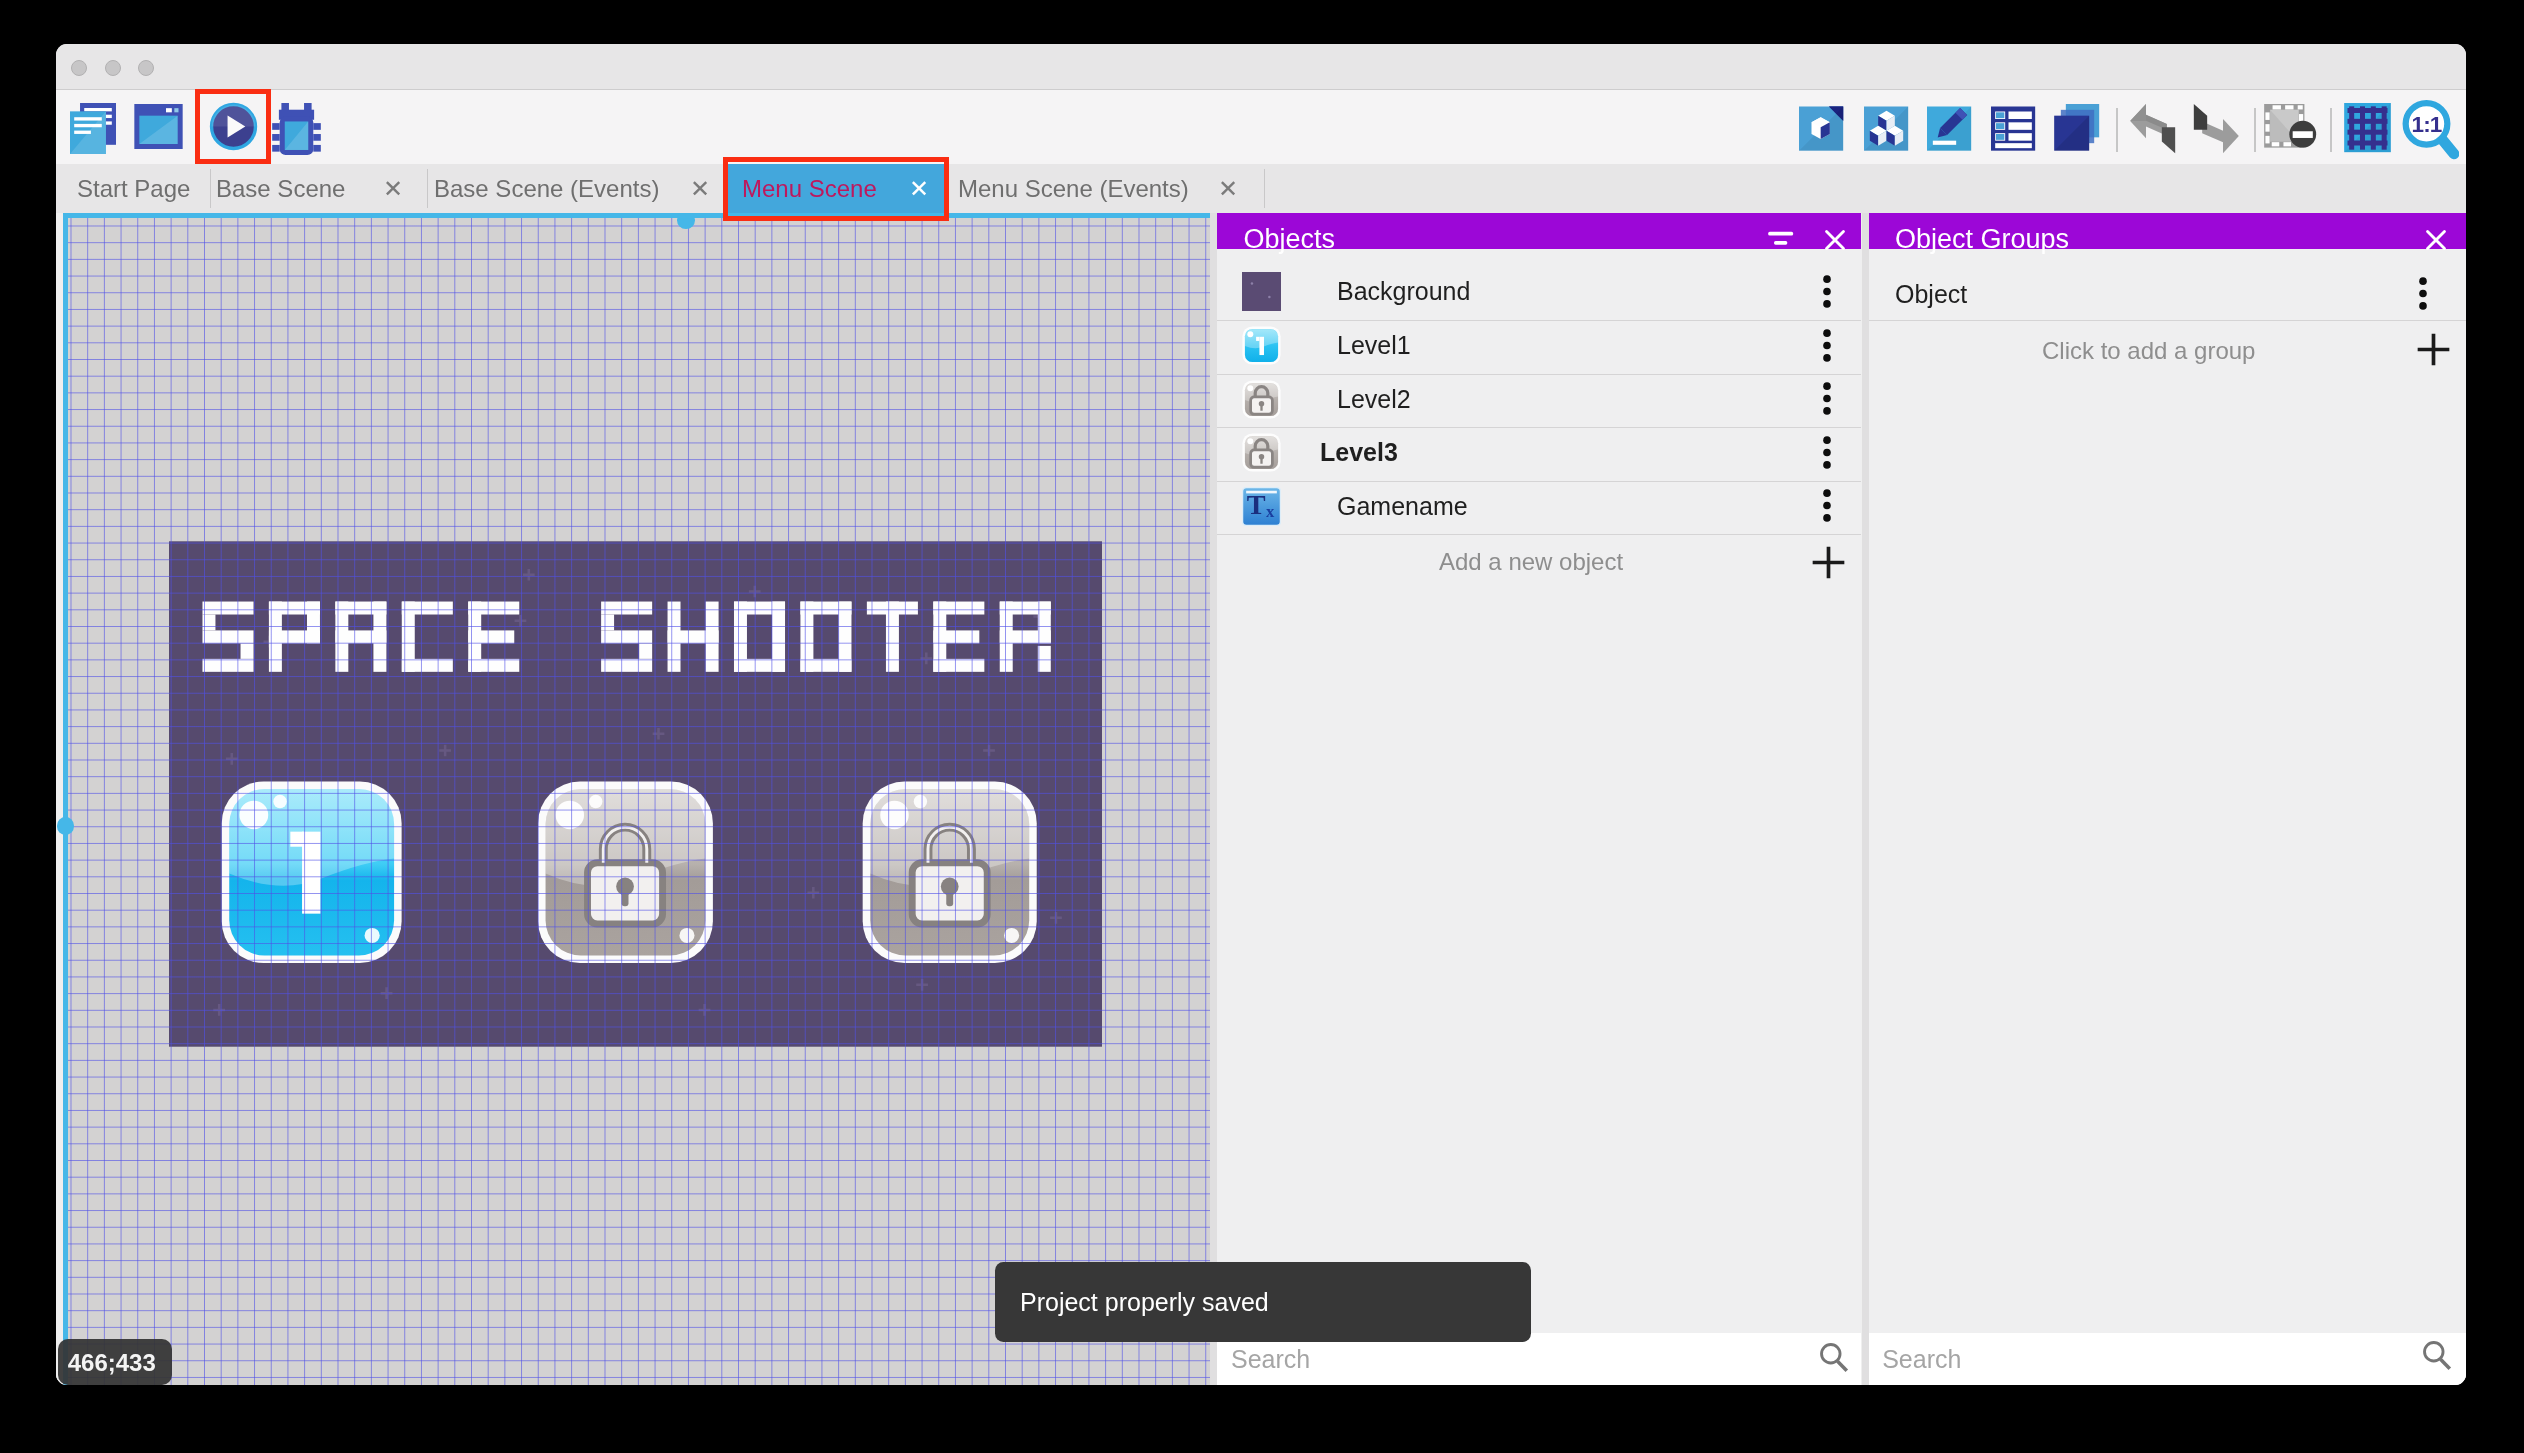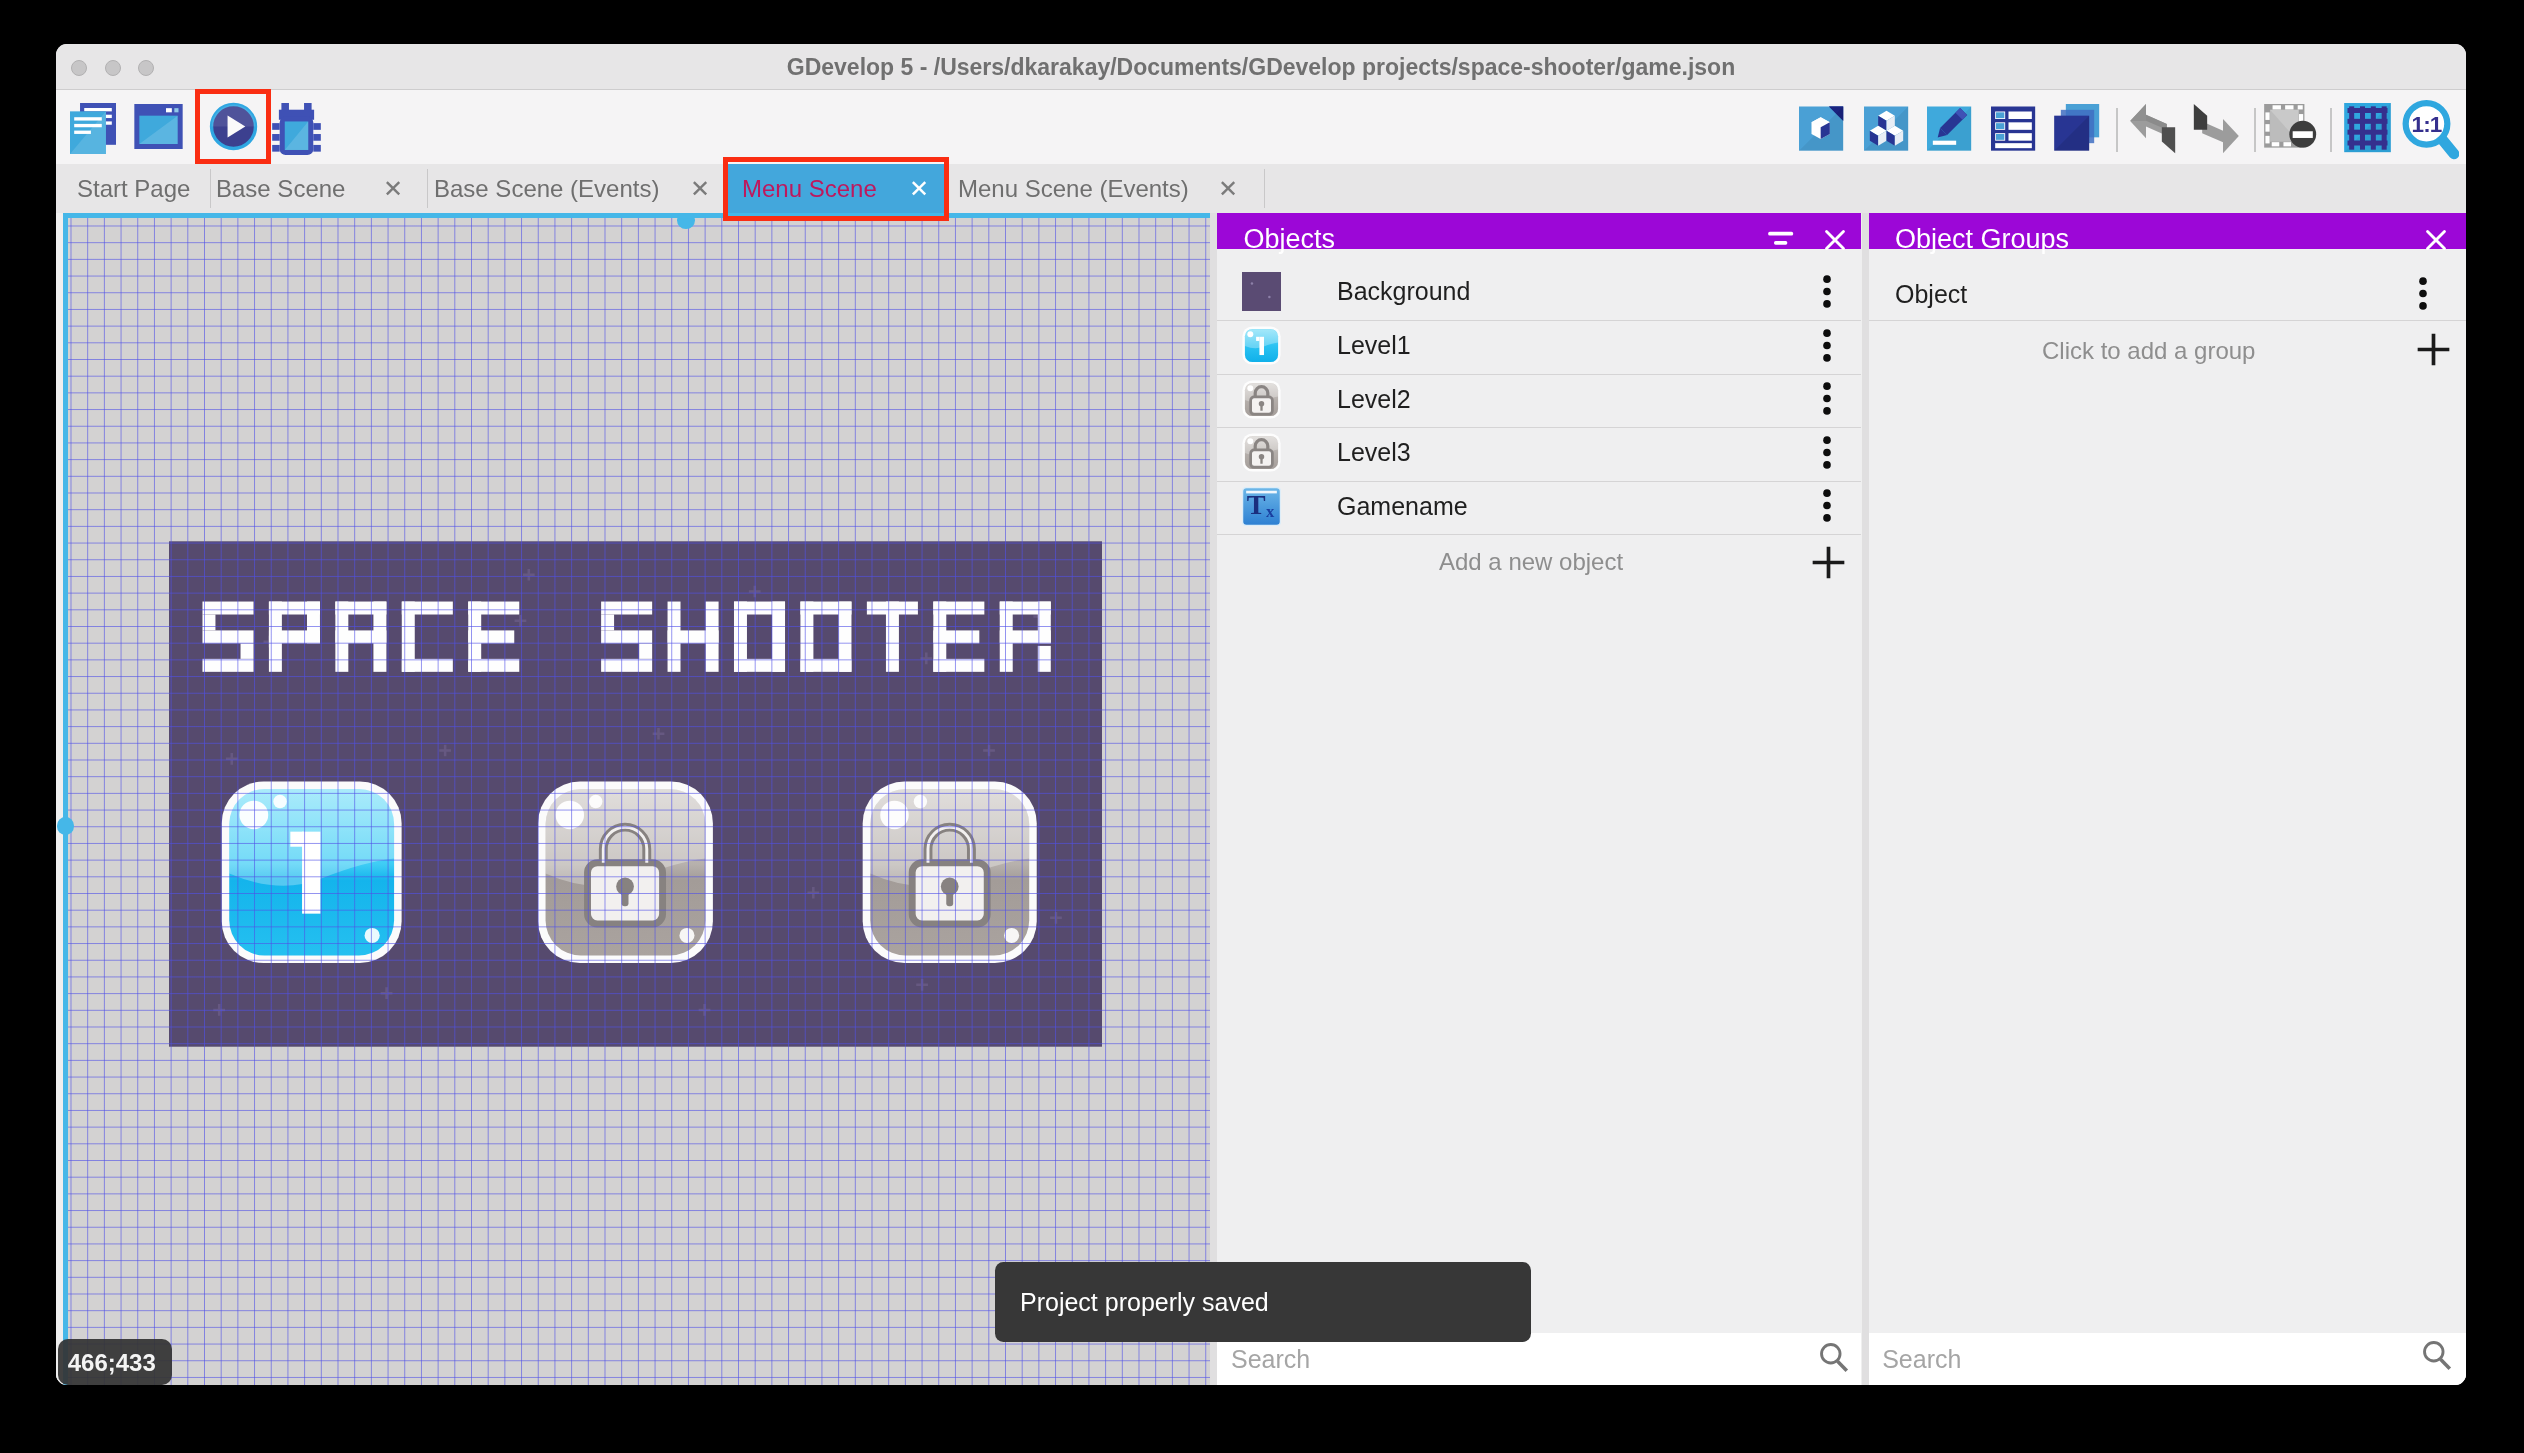--- a/index.html
+++ b/index.html
@@ -55,21 +55,20 @@
   .icon{position:absolute;}
 </style>
 </head>
 <body>
 <div id="win">
 
   <div class="abs" id="titlebar"></div>
   <div class="tl" style="left:15px;"></div>
   <div class="tl" style="left:49px;"></div>
   <div class="tl" style="left:82px;"></div>
-  <div class="abs" id="title">GDevelop 5 - /Users/dkarakay/Documents/GDevelop projects/space-shooter/game.json</div>
 
   <div class="abs" id="toolbar"></div>
   <div class="abs" id="redbox1"></div>
 
 <svg class="icon" style="left:14.2px;top:59px;" width="46" height="51" viewBox="0 0 55 61">
   <rect x="12" y="0" width="43" height="50" fill="#3f51b5"></rect>
   <g fill="#fff">
         <rect x="17" y="6" width="33" height="4"></rect>
         <rect x="17" y="14" width="33" height="4"></rect>
         <rect x="17" y="22" width="33" height="4"></rect>
@@ -463,21 +462,21 @@
       </svg>
       <svg class="icon" style="left:27px;top:220px;" width="39" height="39" viewBox="0 0 47 47">
         <rect x="0.5" y="0.5" width="46" height="46" rx="12" fill="#fdfdfd"></rect>
         <rect x="3.5" y="3.5" width="40" height="40" rx="9" fill="url(#mgy)"></rect>
         <path d="M3.5 24 q 12 5 22 1 t 18 -5 V 13 a9 9 0 0 0 -9 -9 H 12.5 a9 9 0 0 0 -9 9 Z" fill="#fff" opacity="0.3"></path>
         <circle cx="10" cy="10" r="3.6" fill="#fff"></circle>
         <g transform="translate(23.5,26) scale(1.38)">
           <use href="#minilock"></use>
         </g>
       </svg>
-      <div class="lbl" style="left:122px;top:210px;height:59px;line-height:59px;">Level3</div>
+      <div class="lbl" style="left:105px;top:210px;height:59px;line-height:59px;font-weight:bold;">Level3</div>
       <svg class="icon" style="left:607px;top:223px;" width="10" height="33" viewBox="0 0 12 40">
         <g fill="#0d0d0d">
           <circle cx="6" cy="5" r="4.6"></circle>
           <circle cx="6" cy="20" r="4.6"></circle>
           <circle cx="6" cy="35" r="4.6"></circle>
         </g>
       </svg>
       <svg class="icon" style="left:27px;top:274px;" width="39" height="39" viewBox="0 0 47 47">
         <rect x="0.5" y="0.5" width="46" height="46" rx="5" fill="url(#txg)" stroke="#ddedf8" stroke-width="2"></rect>
         <text x="17" y="33" font-family="Liberation Serif" font-size="34" font-weight="bold" fill="#1a2f7e" text-anchor="middle">T</text>

